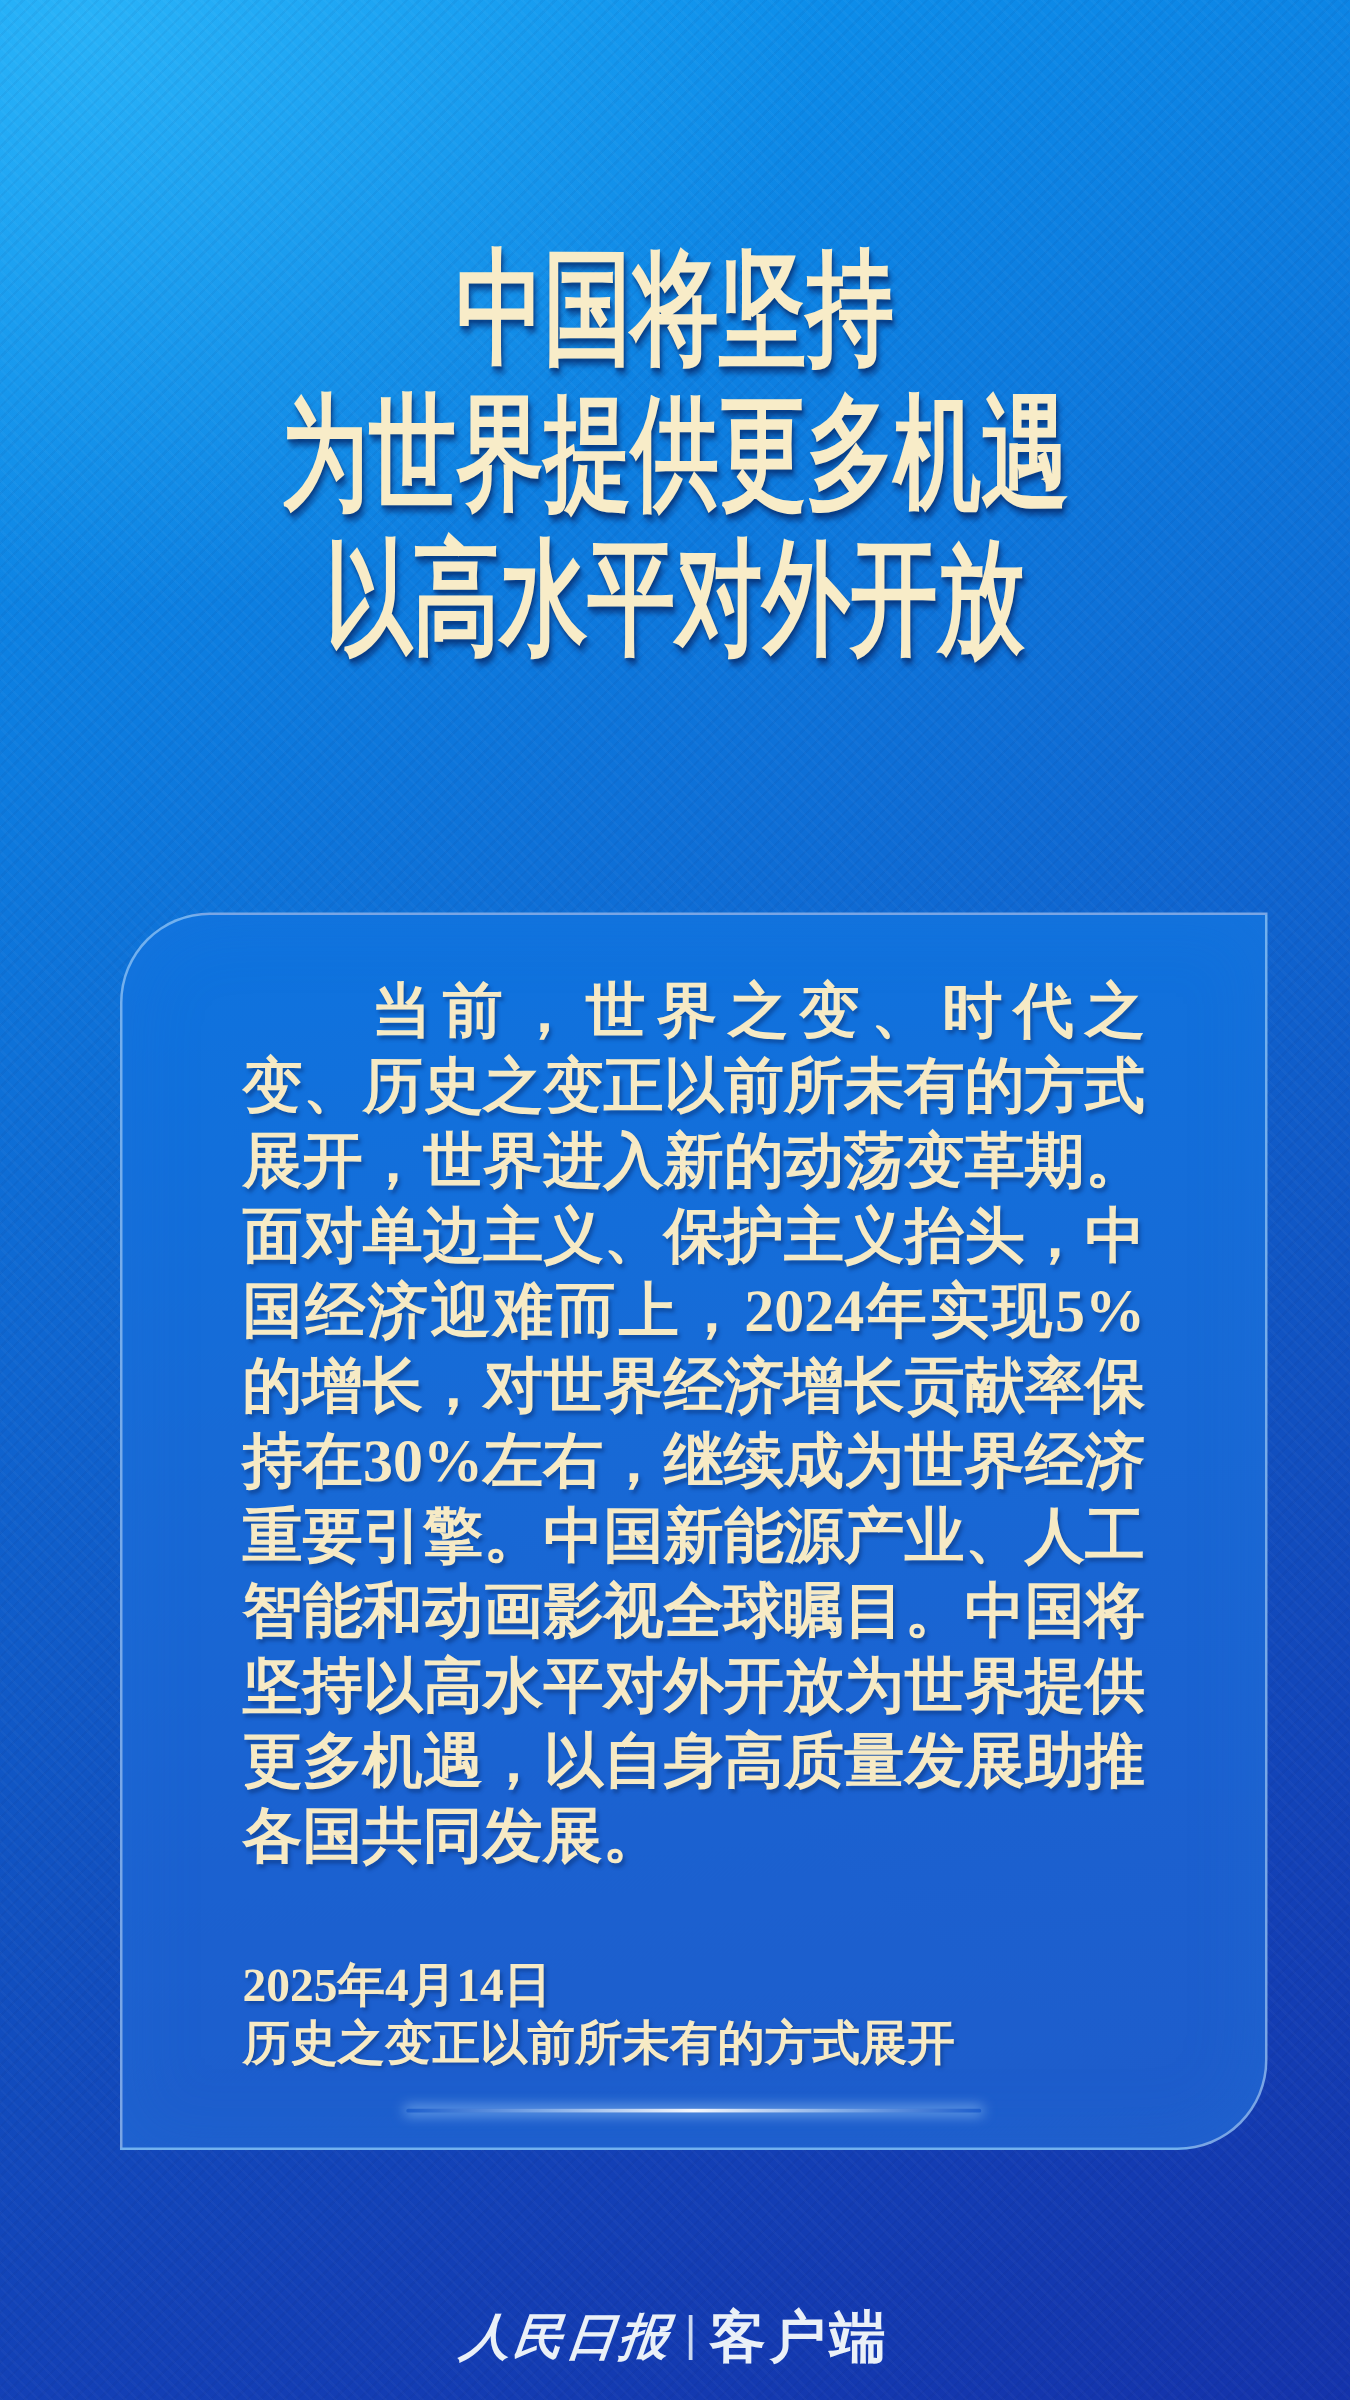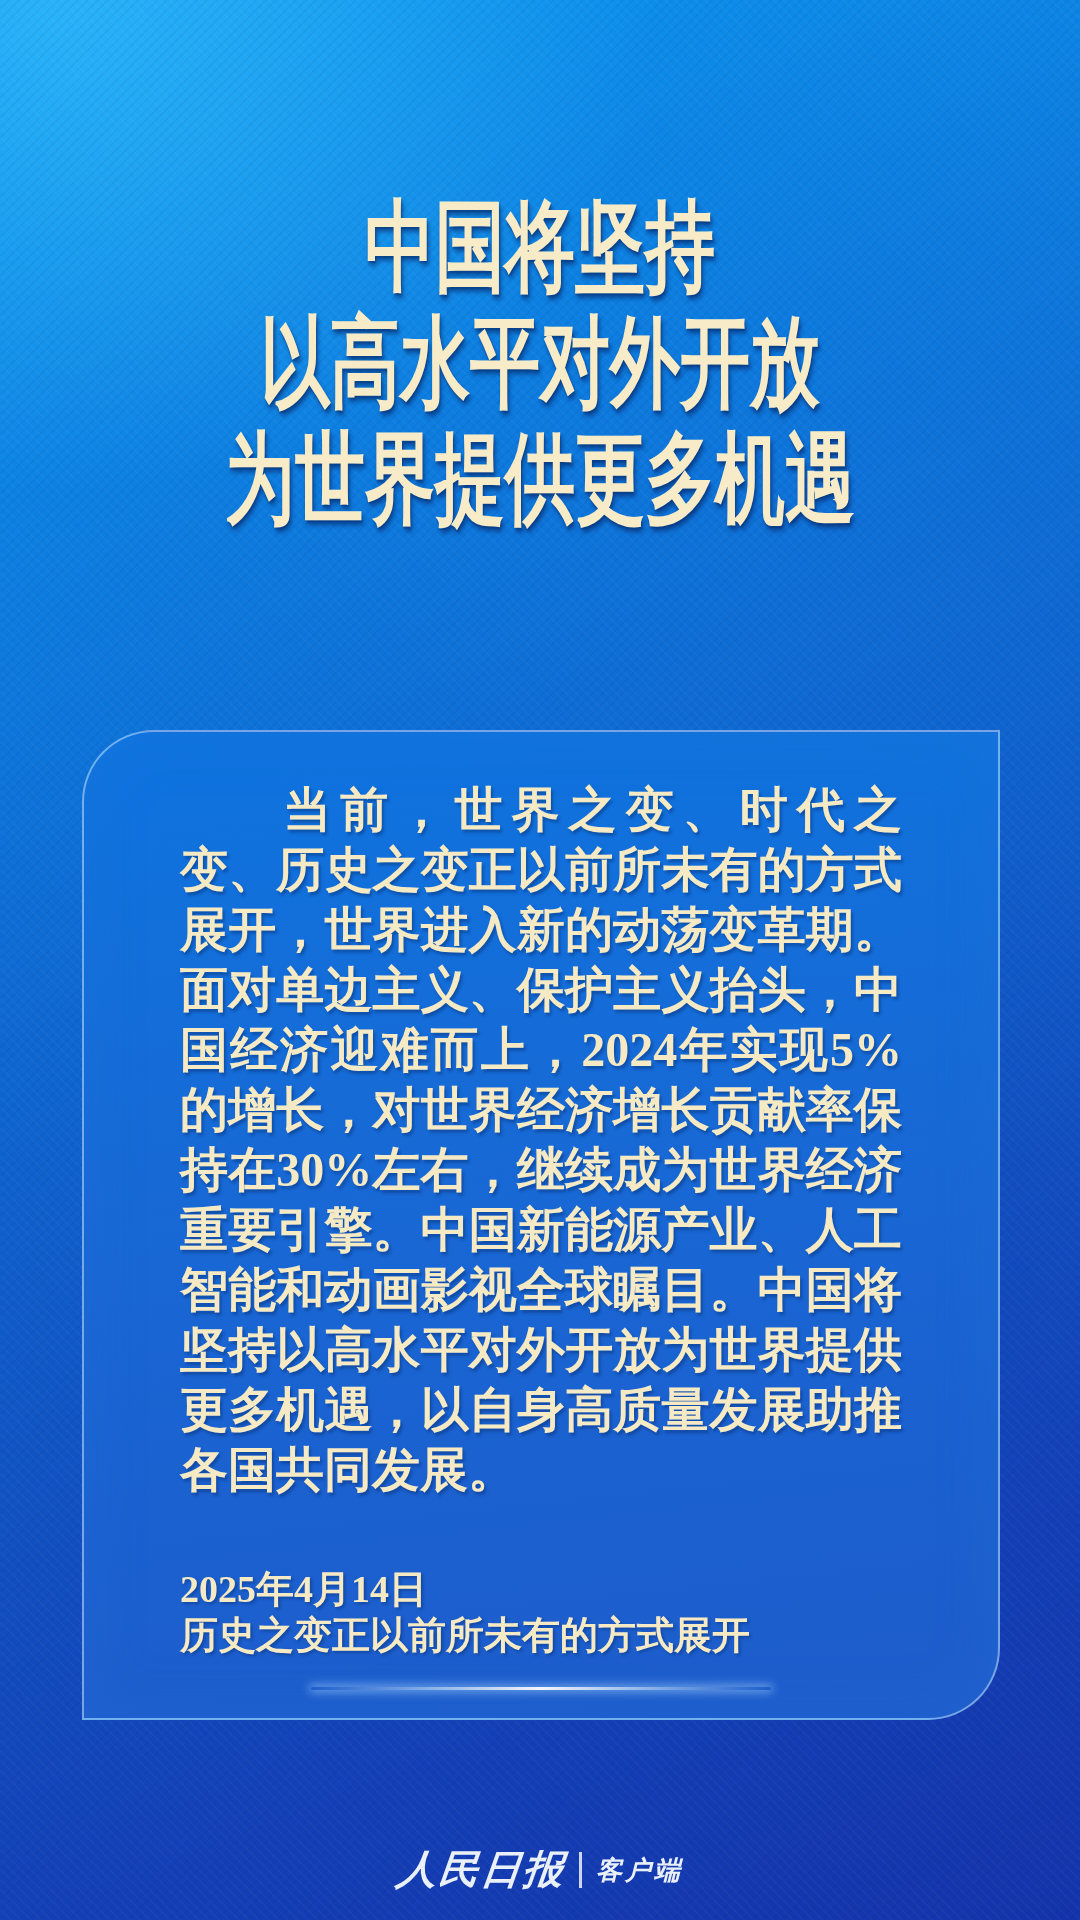--- a/index.html
+++ b/index.html
@@ -50,21 +50,21 @@
   .headline-line { white-space: nowrap; }
   .headline-line > span {
     display: inline-block;
     transform: scaleX(0.70);
     transform-origin: 50% 50%;
   }
 
   
   .quote-card {
     position: absolute;
-    left: 82px;
+    left: 96px;
     top: 730px;
     width: 918px;
     height: 990px;
     z-index: 2;
     box-sizing: border-box;
     border: 2px solid rgba(212,238,255,0.50);
     border-radius: 72px 0 72px 0;
     background: linear-gradient(174deg, #0E74DF 0%, #126BD8 35%, #176AD6 35%, #1B61D0 70%, #1E5CCB 100%);
     background: linear-gradient(174deg, #0E74DF 0%, #176AD6 40%, #1B61D0 72%, #1E5CCB 100%);
     box-shadow: inset 0 0 60px rgba(40,120,220,0.25);
@@ -135,41 +135,40 @@
     white-space: nowrap;
   }
   .logo-divider {
     width: 3px;
     height: 36px;
     background: rgba(235,243,250,0.85);
   }
   .brand-product {
     font-family: "Liberation Sans", "DejaVu Sans", sans-serif;
     font-weight: bold;
-    font-size: 26px;
+    font-size: 45px;
     line-height: 44px;
     letter-spacing: 3px;
     white-space: nowrap;
-    font-style: italic;
   }
 </style>
 </head>
 <body>
 
 <div class="poster">
 
   <div class="headline">
     <div class="headline-line">
       <span>中国将坚持</span>
     </div>
     <div class="headline-line">
-      <span>以高水平对外开放</span>
+      <span>为世界提供更多机遇</span>
     </div>
     <div class="headline-line">
-      <span>为世界提供更多机遇</span>
+      <span>以高水平对外开放</span>
     </div>
   </div>
 
   <div class="quote-card">
     <p class="quote-paragraph">当前，世界之变、时代之变、历史之变正以前所未有的方式展开，世界进入新的动荡变革期。面对单边主义、保护主义抬头，中国经济迎难而上，2024年实现5%的增长，对世界经济增长贡献率保持在30%左右，继续成为世界经济重要引擎。中国新能源产业、人工智能和动画影视全球瞩目。中国将坚持以高水平对外开放为世界提供更多机遇，以自身高质量发展助推各国共同发展。</p>
     <div class="quote-meta">
       <p class="quote-date">2025年4月14日</p>
       <p class="quote-source">历史之变正以前所未有的方式展开</p>
     </div>
     <div class="bottom-glint"></div>

